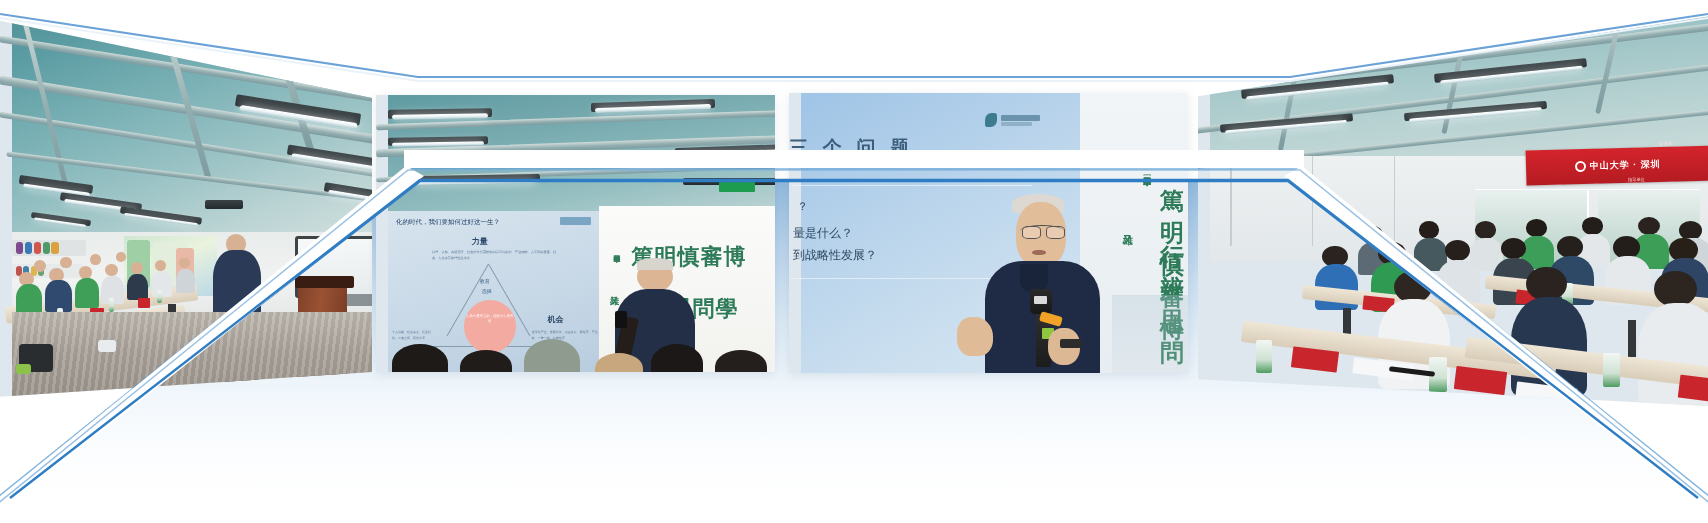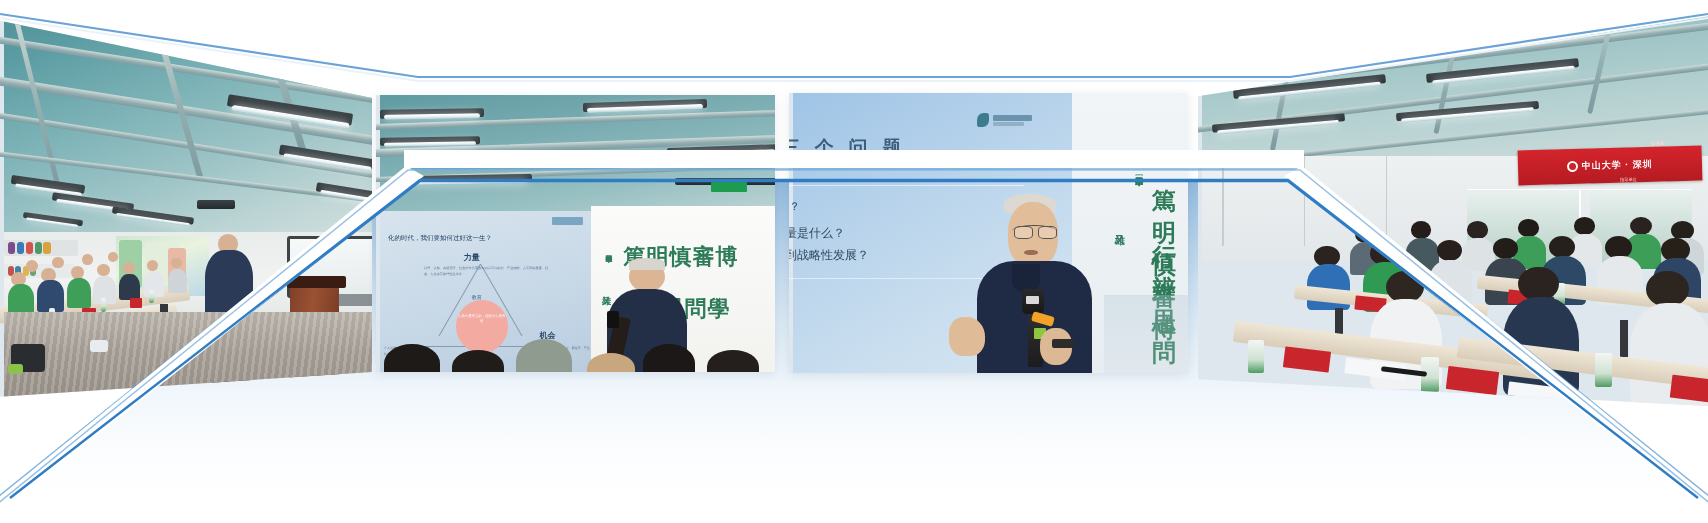--- a/index.html
+++ b/index.html
@@ -46,21 +46,21 @@
   .panel-c1{
     left:376px; top:95px;
     width:399px; height:277px;
   }
   
   .panel-c2{
     left:789px; top:93px;
     width:399px; height:280px;
   }
 
-  .photo{position:absolute;left:4px;top:0;width:100%;height:100%;}
+  .photo{position:absolute;left:12px;top:0;width:100%;height:100%;}
 
   
   .p1-ceiling{position:absolute;left:0;top:0;width:100%;height:62%;
     background:
       linear-gradient(160deg,#4e8f96 0%,#5d9ea4 18%,#7fb4b8 42%,#9dc4c6 62%,#bcd4d4 80%,#d7e3e2 100%);}
   .p1-wall{position:absolute;left:0;top:58%;width:100%;height:22%;
     background:linear-gradient(180deg,#e8eceb 0%,#f1f3f2 55%,#e3e7e6 100%);}
   .p1-floor{position:absolute;left:0;top:78%;width:100%;height:22%;
     background:linear-gradient(180deg,#bdb7ae 0%,#a9a29a 45%,#9b948c 100%);}
   .p1-floor:after{content:"";position:absolute;inset:0;
@@ -85,21 +85,21 @@
   .mural{position:absolute;background:linear-gradient(160deg,#cfe6d2,#eaf3de 40%,#bcd9e6);}
 
   
   .p2-ceiling{position:absolute;left:0;top:0;width:100%;height:44%;
     background:linear-gradient(170deg,#5f9ba2 0%,#79acb1 35%,#97c0c2 70%,#c2d6d5 100%);}
   .p2-screen{position:absolute;left:0%;top:42%;width:53%;height:58%;
     background:linear-gradient(165deg,#d7e4ee,#c6d7e6 60%,#b9cde0);}
   .p2-white{position:absolute;left:53%;top:40%;width:47%;height:60%;
     background:linear-gradient(180deg,#fbfbfa,#f2f2ef);}
   .cal{position:absolute;color:#2f7d5a;font-family:"Liberation Serif",serif;font-weight:bold;}
-  .slide-txt{position:absolute;color:#2b4a6b;font-family:"Liberation Sans",sans-serif;margin-top:16px;}
+  .slide-txt{position:absolute;color:#2b4a6b;font-family:"Liberation Sans",sans-serif;}
   .tri{position:absolute;border-left:1px solid rgba(120,140,160,.8);}
   .circle-pink{position:absolute;background:#f3aaa0;border-radius:50%;}
   .exit-sign{position:absolute;background:#1d9b4e;border-radius:1px;}
 
   
   .p3-proj{position:absolute;left:0;top:0;width:74%;height:100%;
     background:linear-gradient(150deg,#9fc4e6 0%,#b3d0ea 30%,#c6dcee 62%,#d8e7f2 100%);}
   .p3-wall{position:absolute;left:70%;top:0;width:30%;height:100%;
     background:linear-gradient(180deg,#f2f5f7,#e7edf1);}
   .p3-txt{position:absolute;color:#2e4a63;font-family:"Liberation Serif",serif;}

